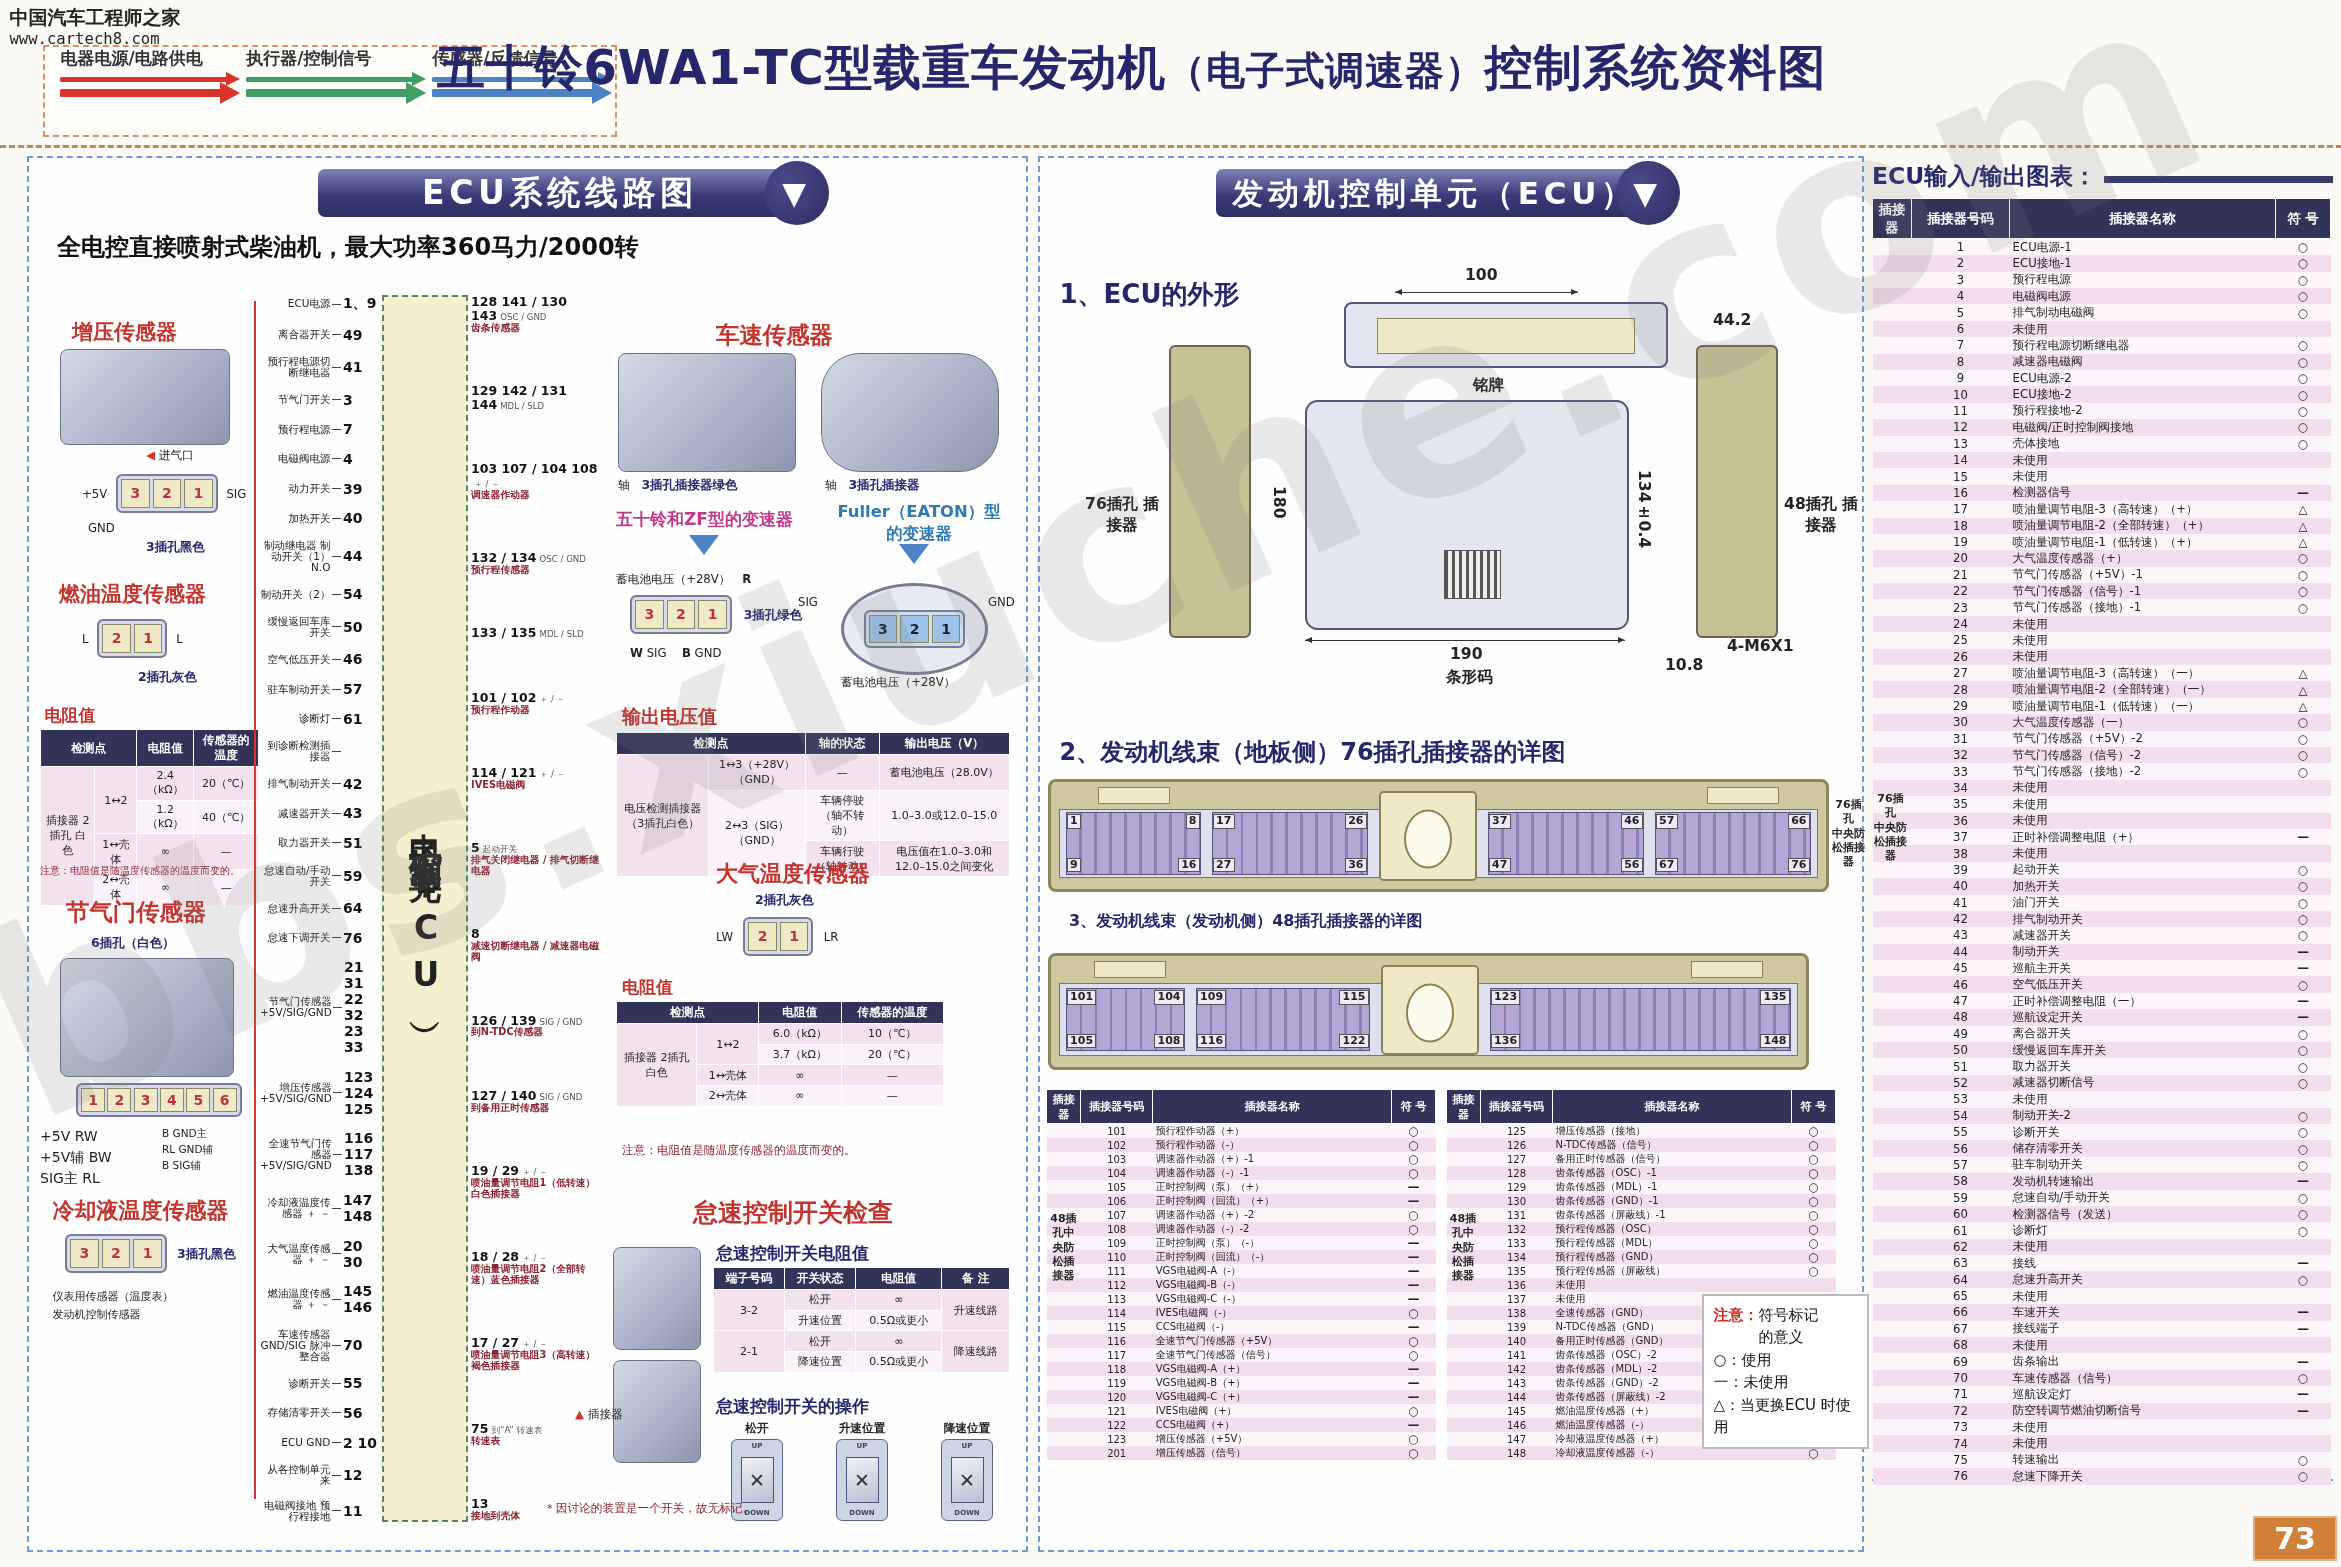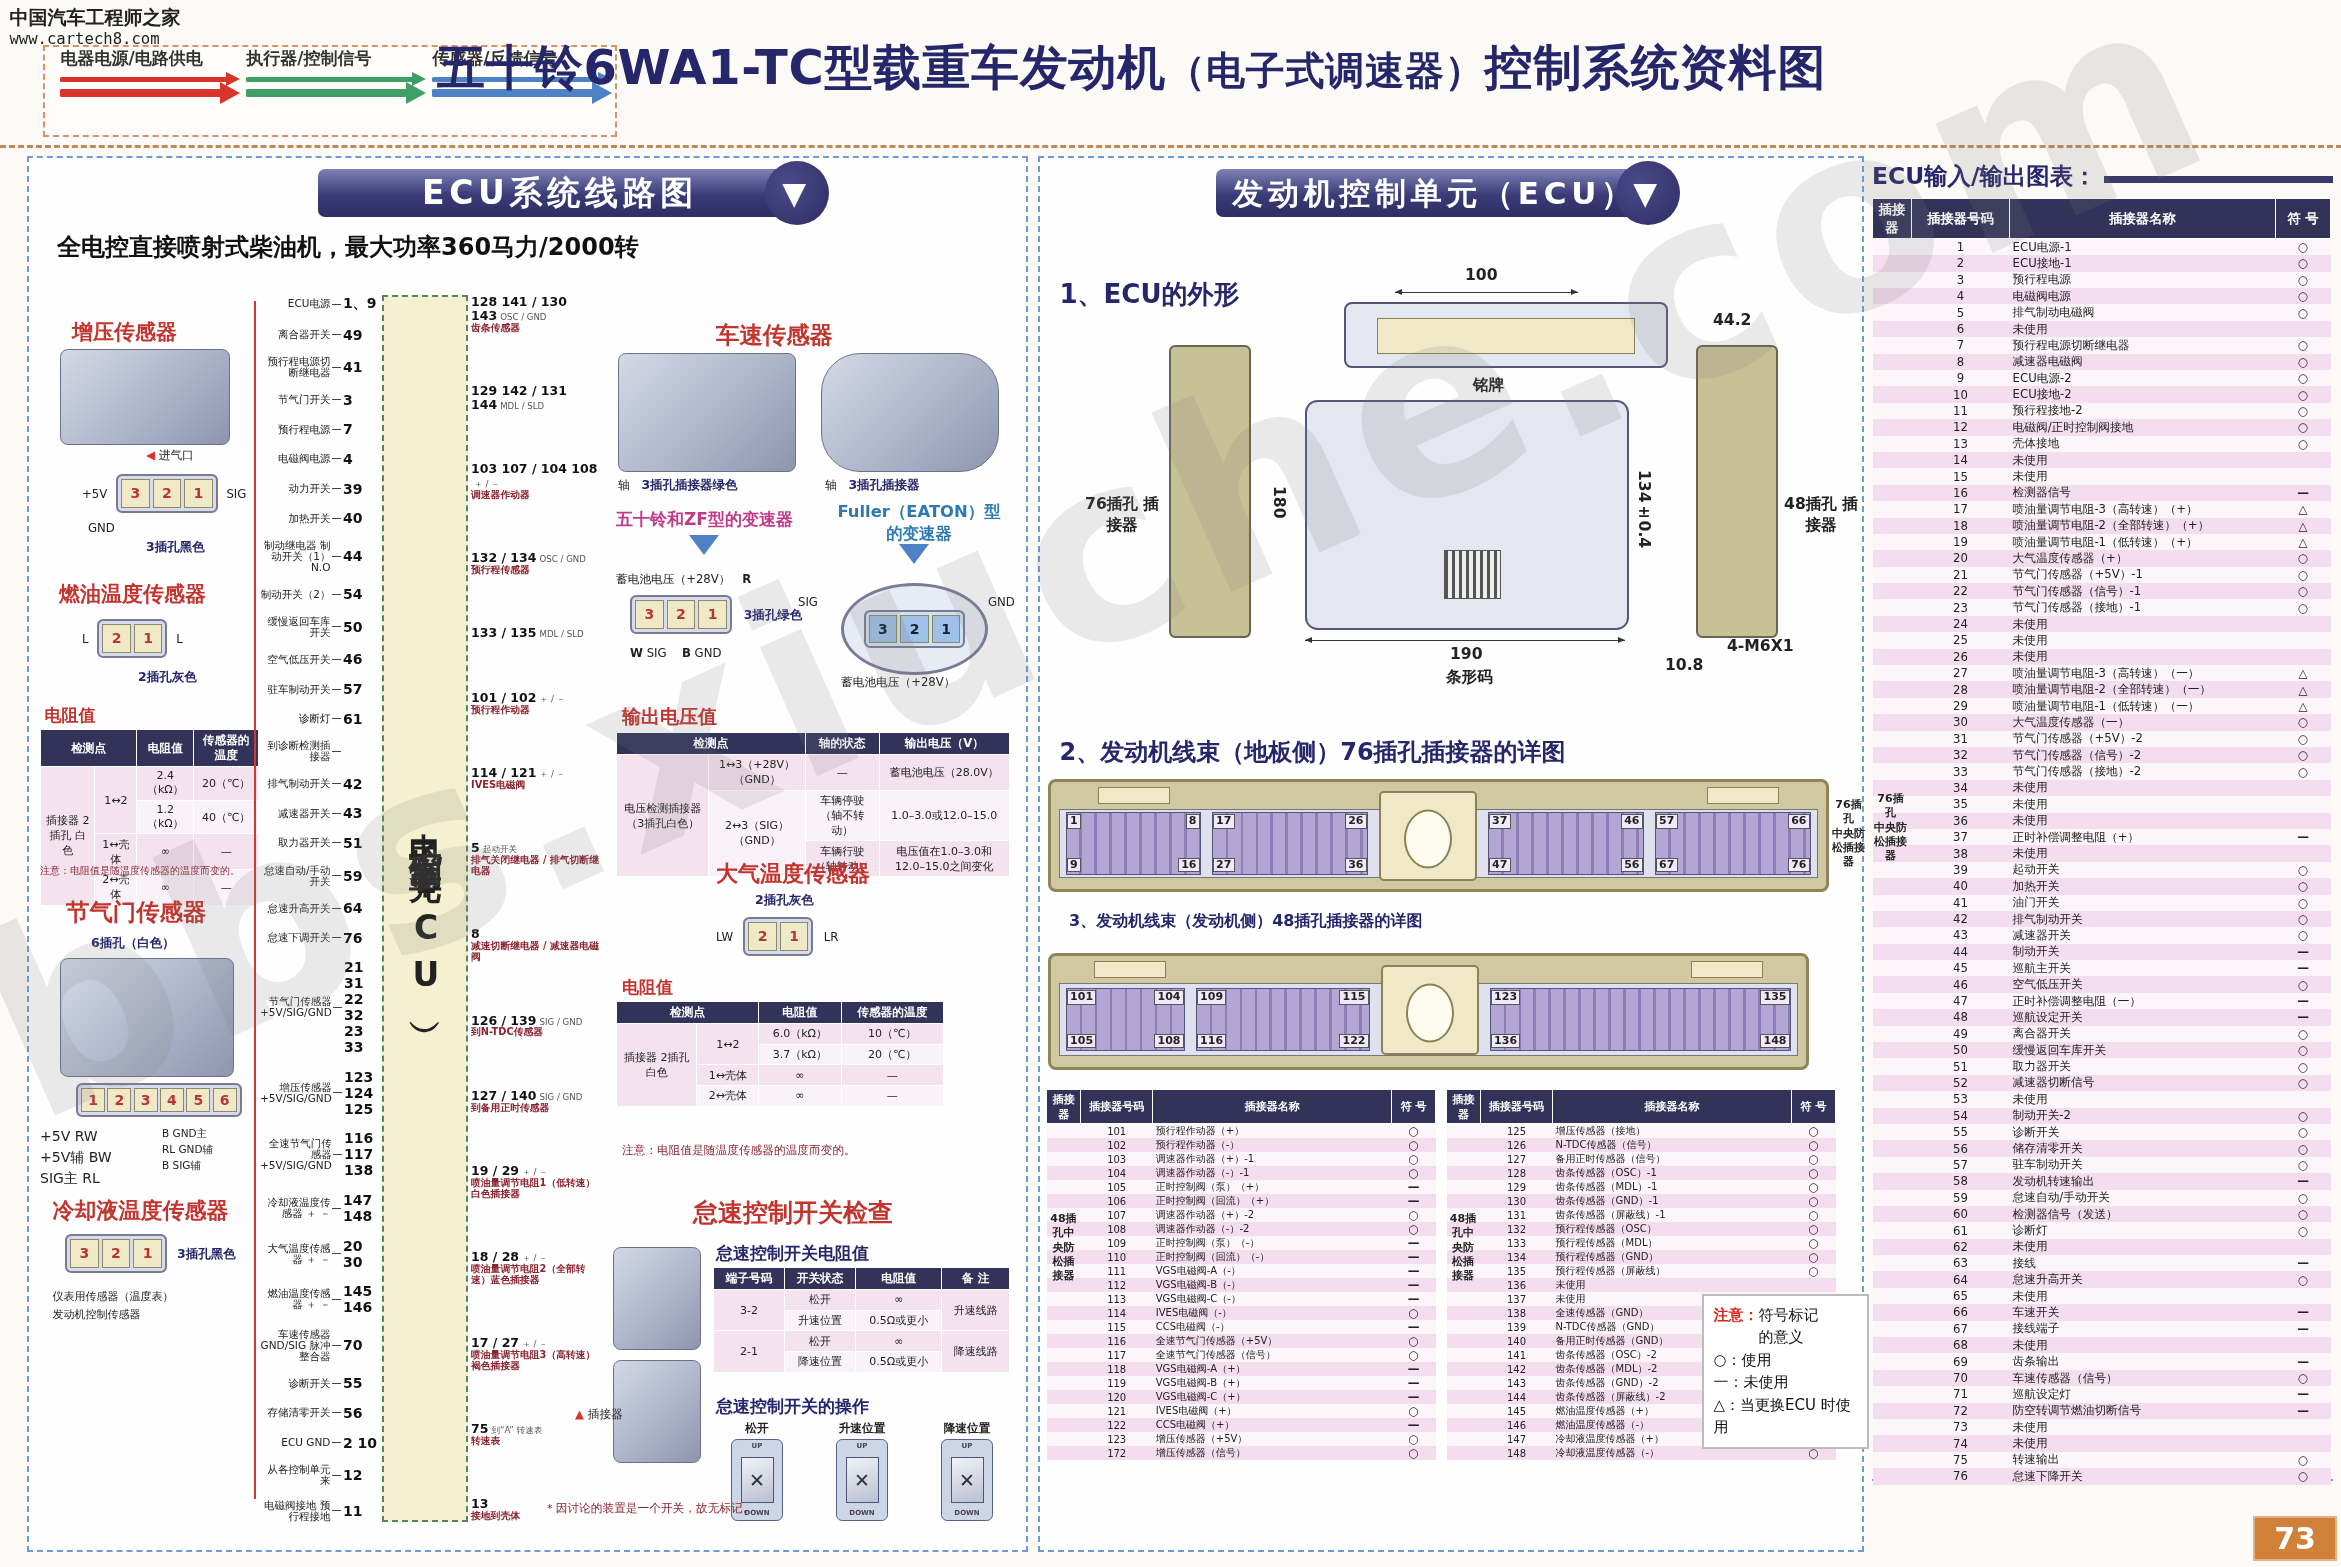--- a/index.html
+++ b/index.html
@@ -874,21 +874,21 @@
           <td class="c-sym" style="font: bold 11.7px &quot;DejaVu Sans&quot;, sans-serif;">—</td>
         </tr>
         <tr style="height: 13.7px;">
           <td class="c-conn"></td>
           <td class="c-num">123</td>
           <td class="c-name">增压传感器（+5V）</td>
           <td class="c-sym" style="font: bold 11.7px &quot;DejaVu Sans&quot;, sans-serif;">○</td>
         </tr>
         <tr style="height: 13.7px;">
           <td class="c-conn"></td>
-          <td class="c-num">172</td>
+          <td class="c-num">201</td>
           <td class="c-name">增压传感器（信号）</td>
           <td class="c-sym" style="font: bold 11.7px &quot;DejaVu Sans&quot;, sans-serif;">○</td>
         </tr>
       </tbody>
   </table>
   <div class="abs side-label" style="left:9.4px;top:1054px;width:28px;">
     <div>48插</div>
       <div>孔中</div>
       <div>央防</div>
     <div>松插</div>

